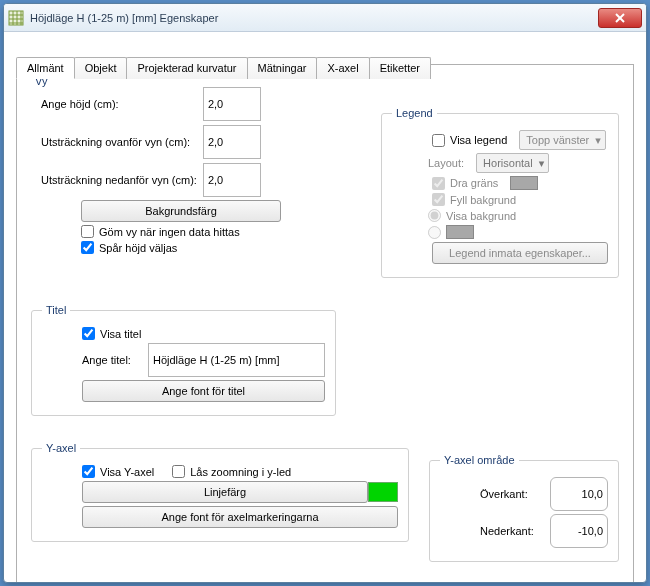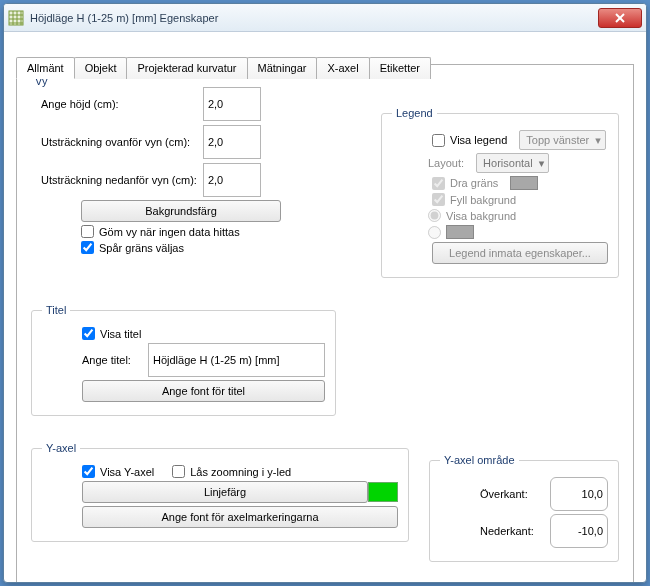--- a/index.html
+++ b/index.html
@@ -94,21 +94,21 @@
               </div>
               <div class="row">
                 <div class="btn wide">Bakgrundsfärg</div>
               </div>
               <div class="row">
                 <input type="checkbox" style="">
                 <label>Göm vy när ingen data hittas</label>
               </div>
               <div class="row">
                 <input type="checkbox" checked="" style="">
-                <label>Spår gräns väljas</label>
+                <label>Spår höjd väljas</label>
               </div>
             </div>
           </fieldset>
         </div>
 
         <fieldset class="legend-box">
           <legend>Legend</legend>
           <div class="row">
             <input type="checkbox" style="">
             <label>Visa legend</label>

